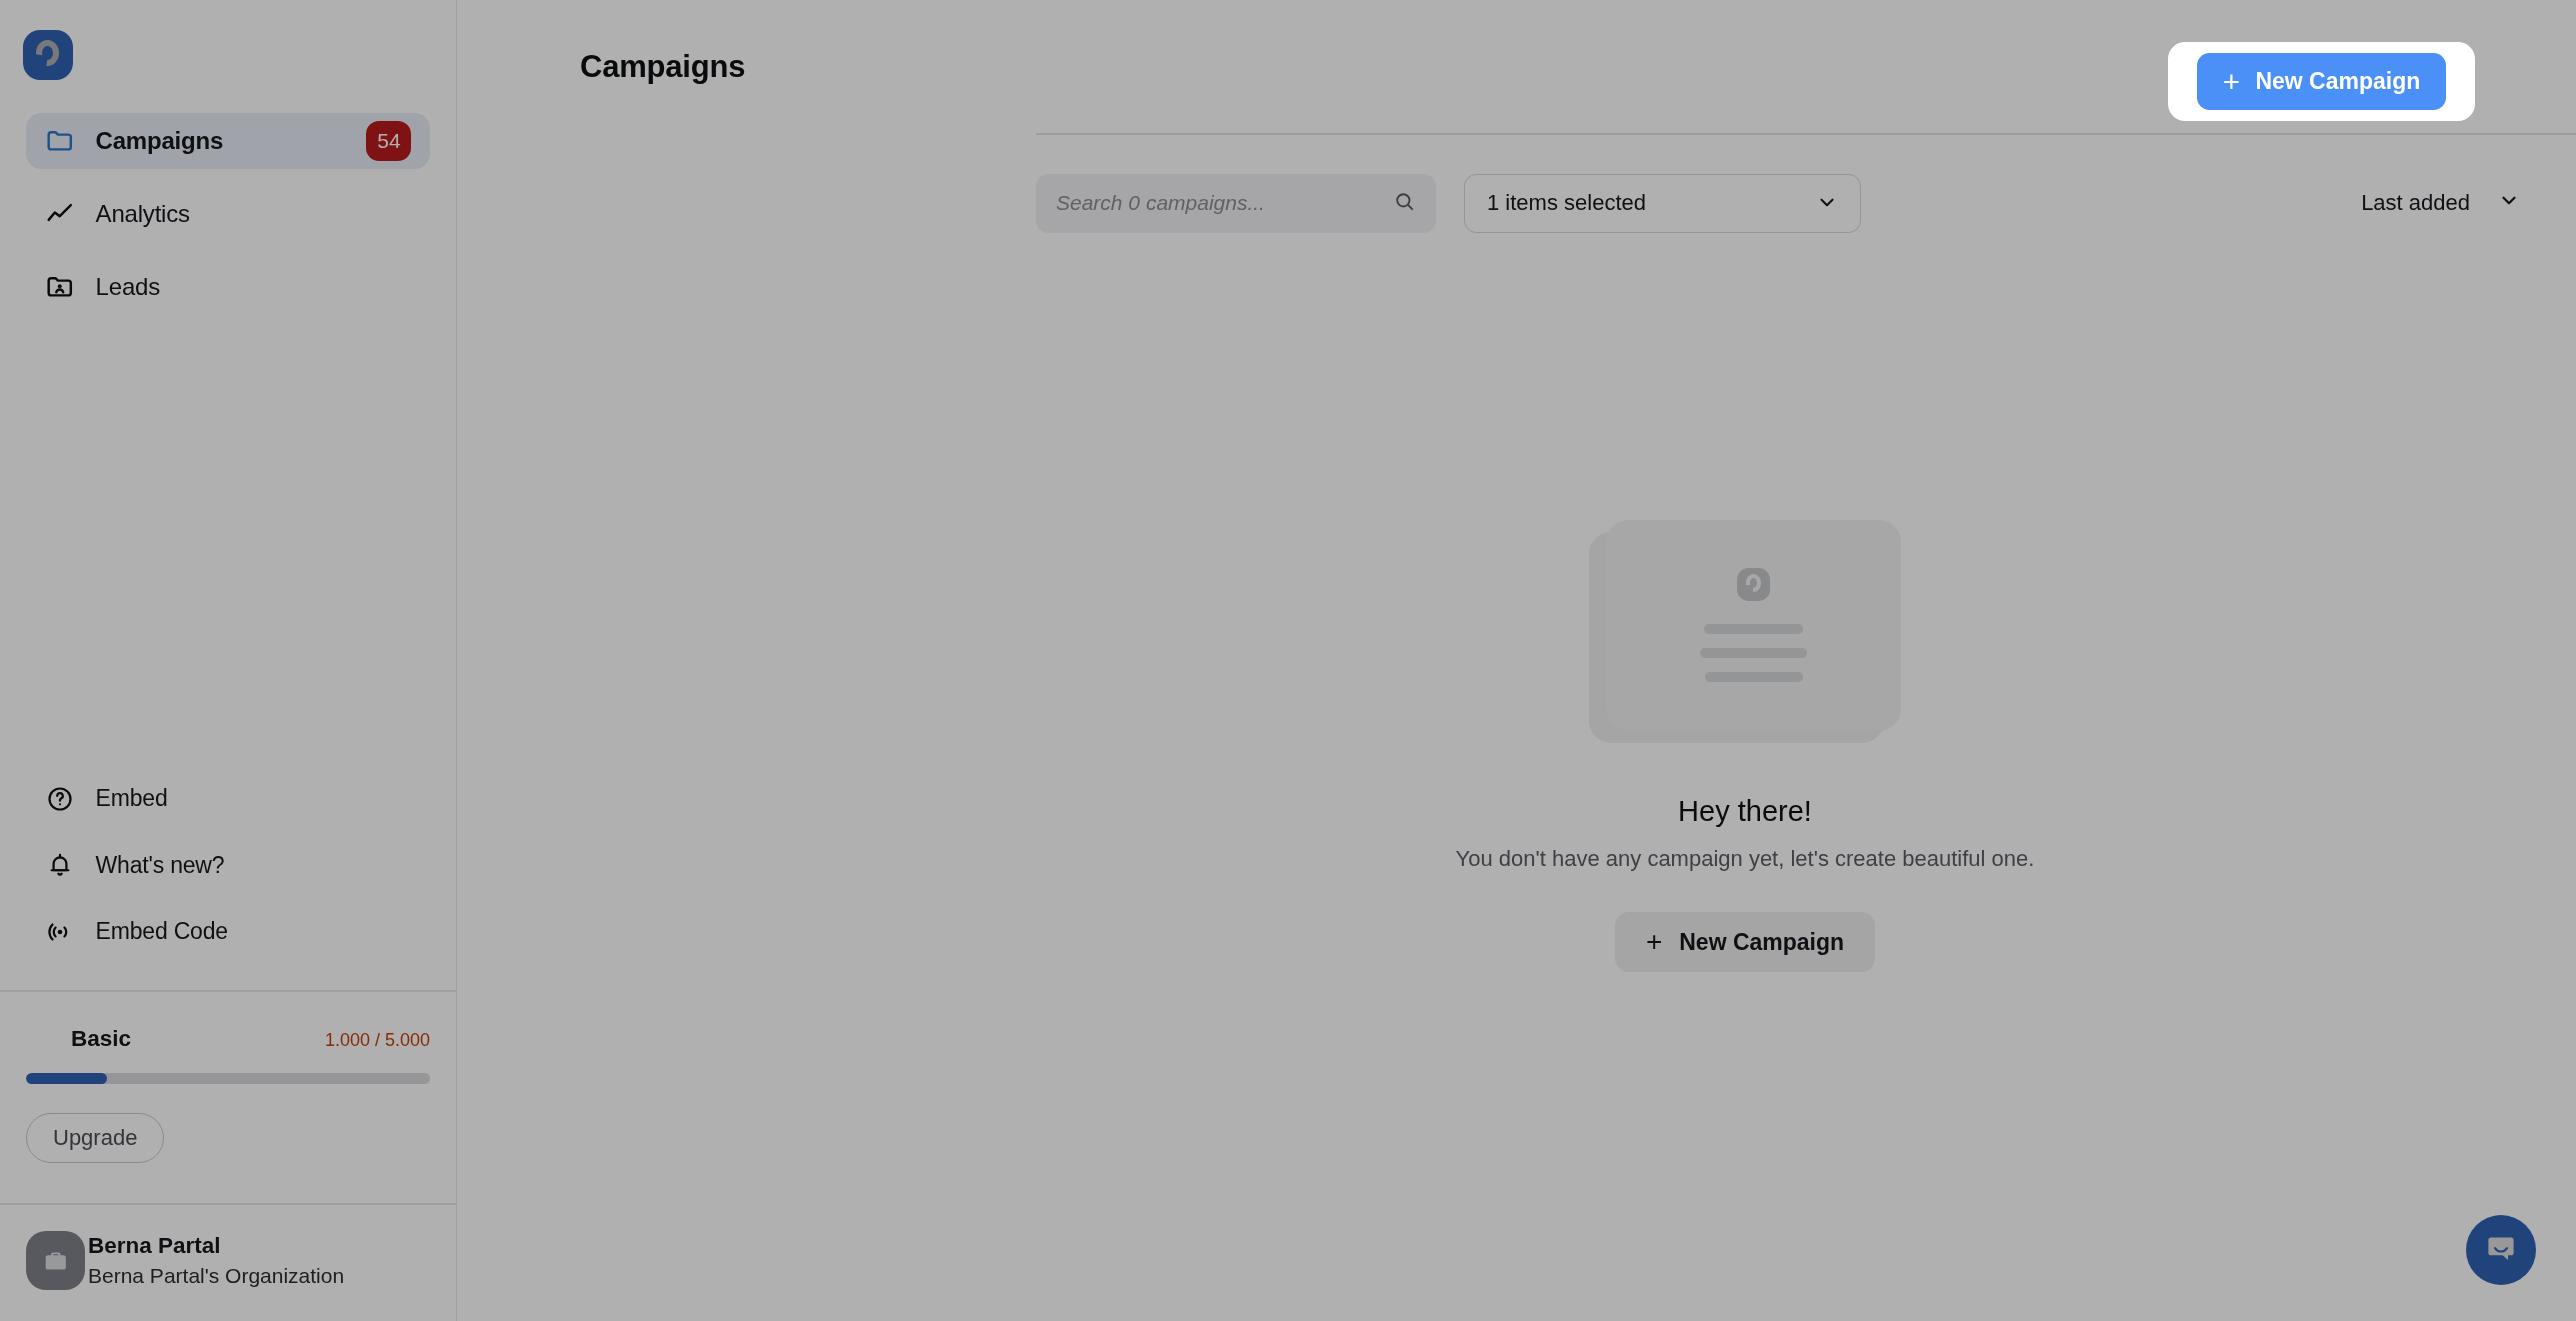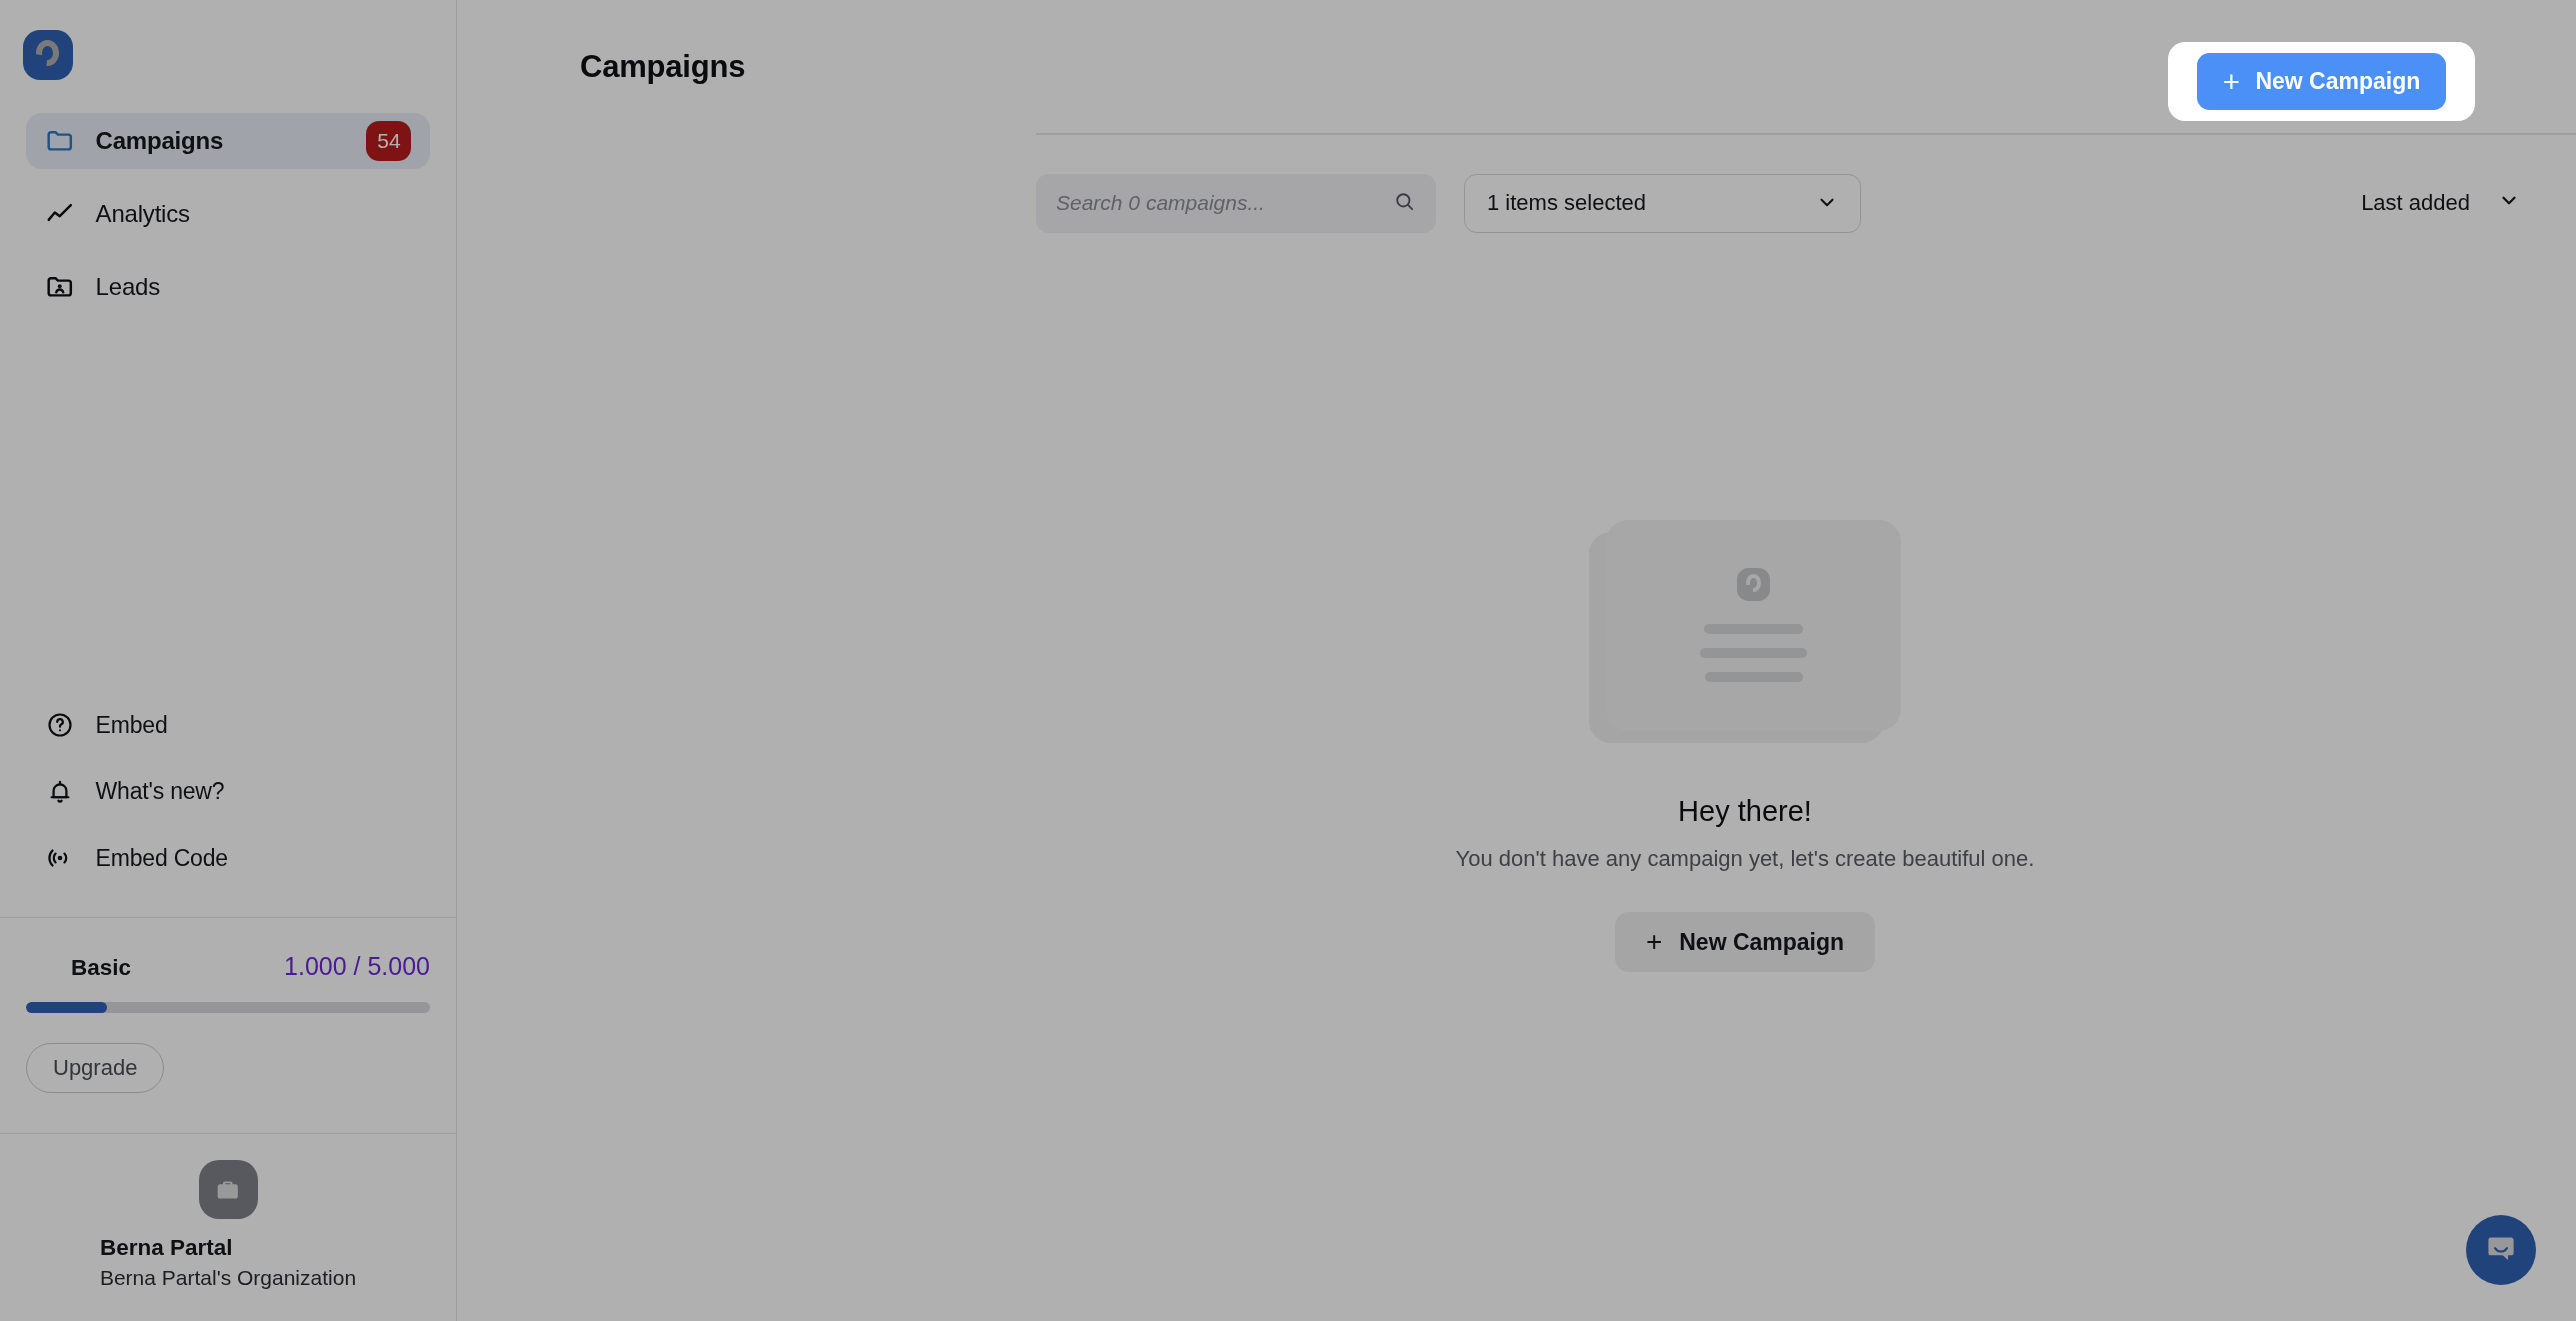--- a/index.html
+++ b/index.html
@@ -105,21 +105,21 @@
   .plan {
     padding: 34px 26px 0 26px;
   }
   .plan-row {
     display: flex;
     align-items: baseline;
     justify-content: space-between;
     margin-left: 45px;
   }
   .plan-name { font-size: 22.5px; font-weight: bold; color: #16181d; }
-  .plan-usage { font-size: 25px; color: #6d28d9; }
+  .plan-usage { font-size: 18px; color: #c2410c; }
   .plan-bar {
     margin-top: 21px;
     height: 11px;
     width: 100%;
     background: #d9dade;
     border-radius: 5.4px;
     overflow: hidden;
   }
   .plan-bar-fill {
     height: 100%;
@@ -143,24 +143,23 @@
   }
 
   .user-sep {
     margin-top: 40px;
     height: 1.6px;
     background: #e6e6e8;
   }
   .user {
     display: flex;
     align-items: center;
-    gap: 16px;
+    gap: 3px;
     padding: 26px 26px 31px 26px;
     cursor: pointer;
-    flex-direction: column;
   }
   .user-avatar {
     width: 59px; height: 59px;
     border-radius: 20px;
     background: #808289;
     display: flex; align-items: center; justify-content: center;
     flex: 0 0 59px;
   }
   .user-name { font-size: 22.5px; font-weight: bold; color: #16181d; }
   .user-org  { font-size: 21px; color: #2b2e34; margin-top: 4.7px; }

